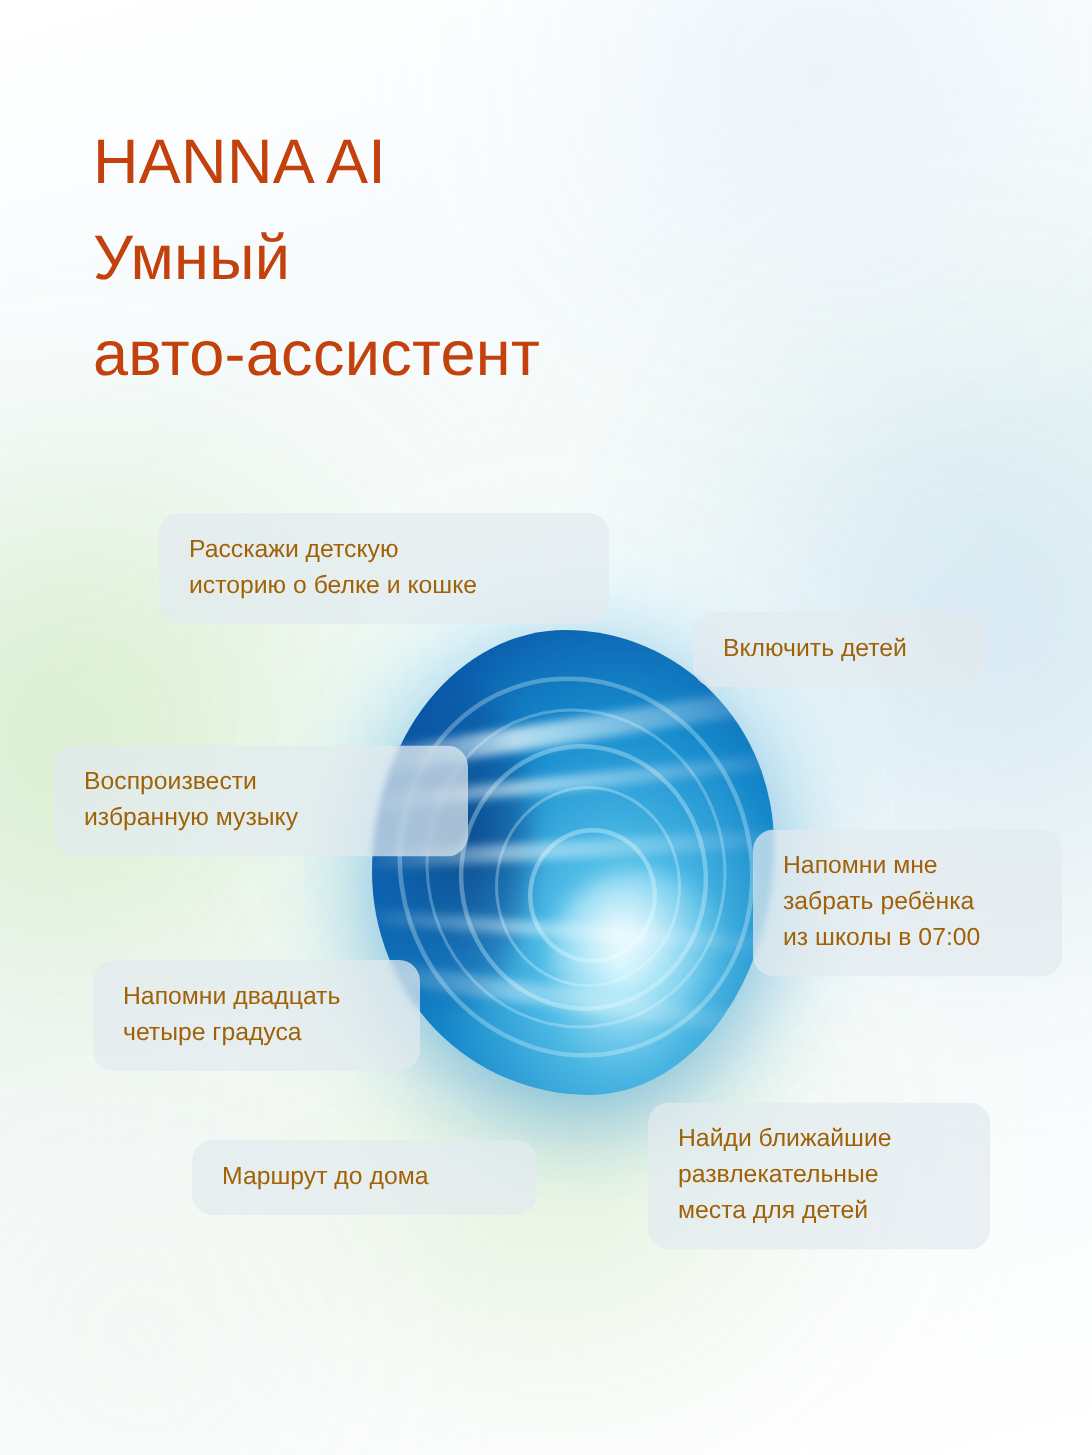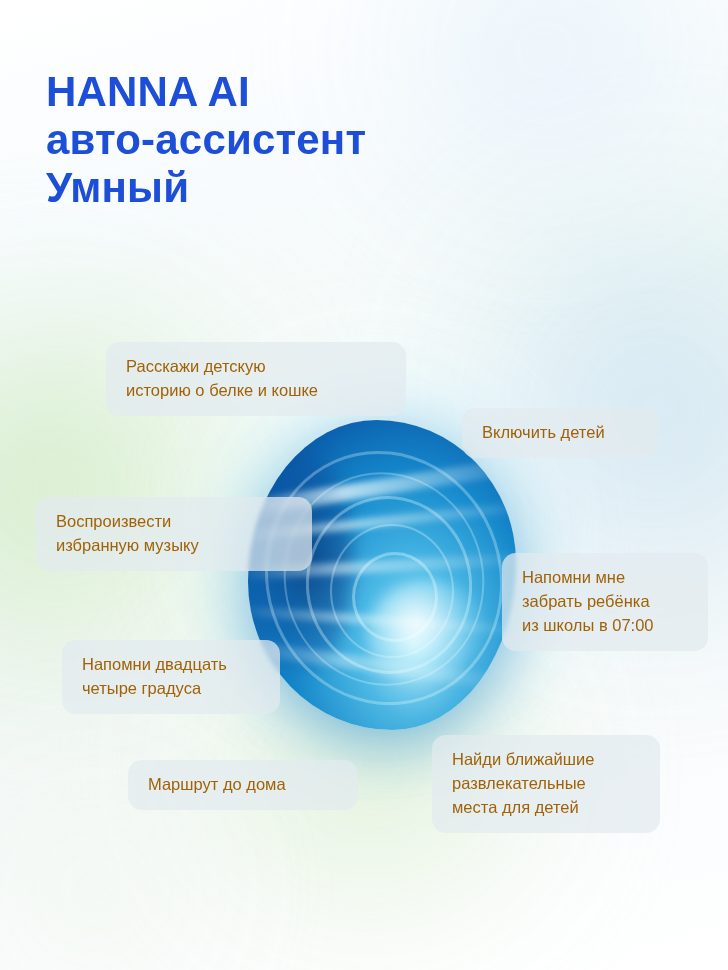--- a/index.html
+++ b/index.html
@@ -80,23 +80,23 @@
   }
 
   
   .title-block {
     position: absolute;
     left: 46px;
     top: 68px;
     width: 600px;
   }
   .title-line {
-    margin: 0;
-    color: #1d4ed8;
-    font-weight: 700;
+    margin: 16px;
+    color: #c2410c;
+    font-weight: 400;
     letter-spacing: 0.2px;
     line-height: 1.14;
   }
   .title-line-1 { font-size: 42px; }
   .title-line-2 { font-size: 42px; }
   .title-line-3 { font-size: 42px; }
 
   
   .orb-wrap {
     position: absolute;
@@ -202,22 +202,22 @@
   <div class="bg-base"></div>
   <div class="wash wash-green-left"></div>
   <div class="wash wash-green-bottom"></div>
   <div class="wash wash-blue-right"></div>
   <div class="wash wash-blue-top"></div>
   <div class="wash wash-cyan-center"></div>
   <div class="wash wash-bottomleft"></div>
 
   <div class="title-block">
     <div class="title-line title-line-1">HANNA AI</div>
+    <div class="title-line title-line-2">Умный</div>
     <div class="title-line title-line-3">авто-ассистент</div>
-    <div class="title-line title-line-2">Умный</div>
   </div>
 
   <div class="orb-wrap">
     <div class="orb-glow"></div>
     <div class="orb-body">
       <div class="orb-dark"></div>
       <div class="orb-band b1"></div>
       <div class="orb-band b2"></div>
       <div class="orb-band b3"></div>
       <div class="orb-band b4"></div>

